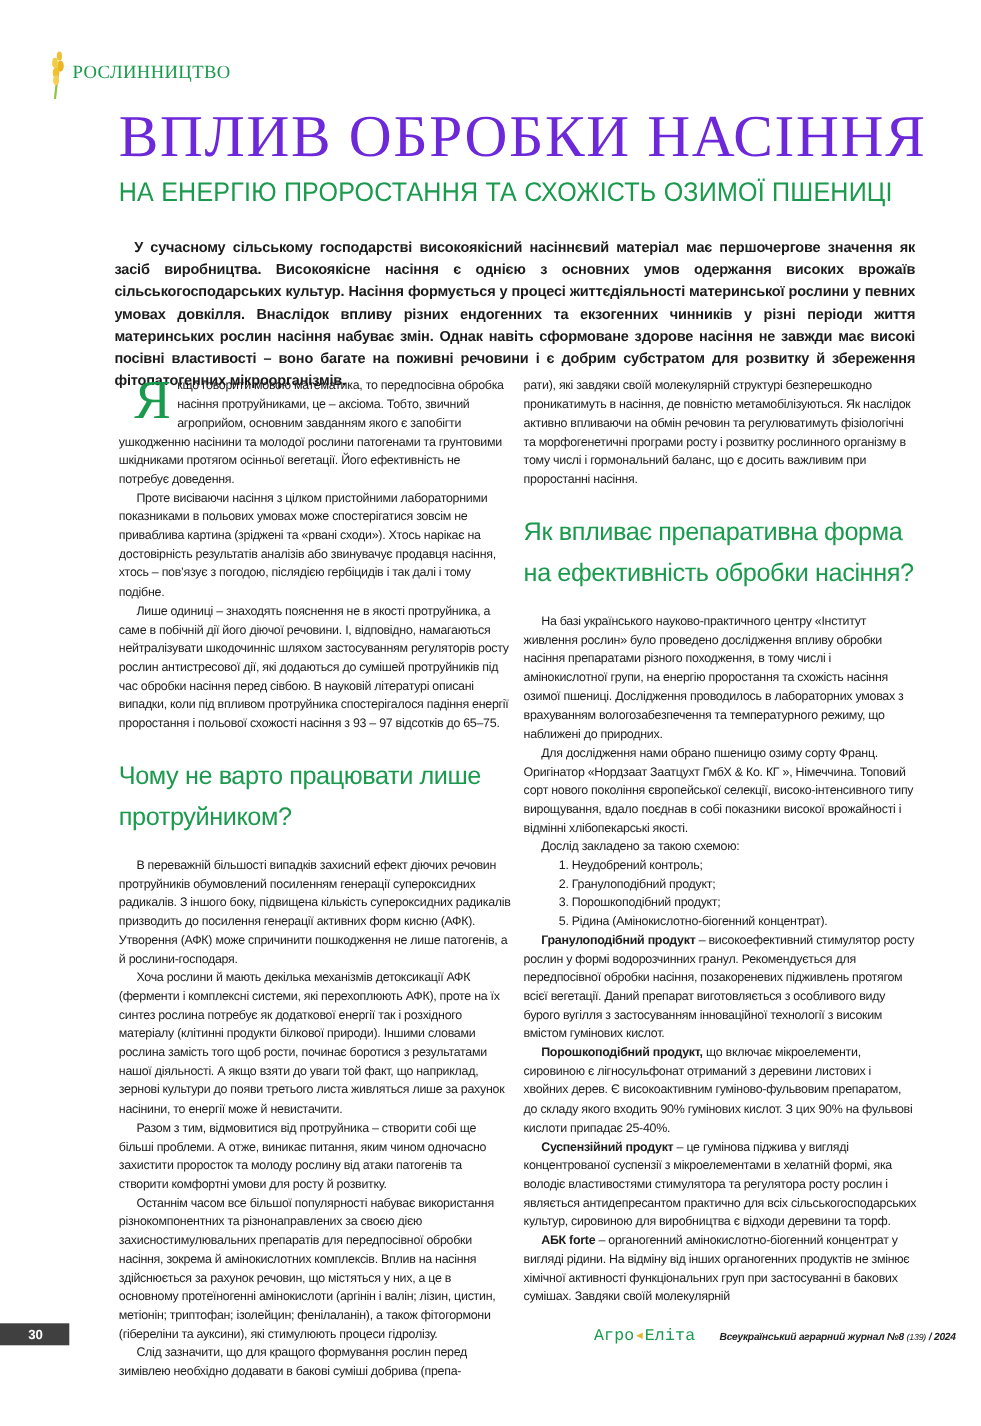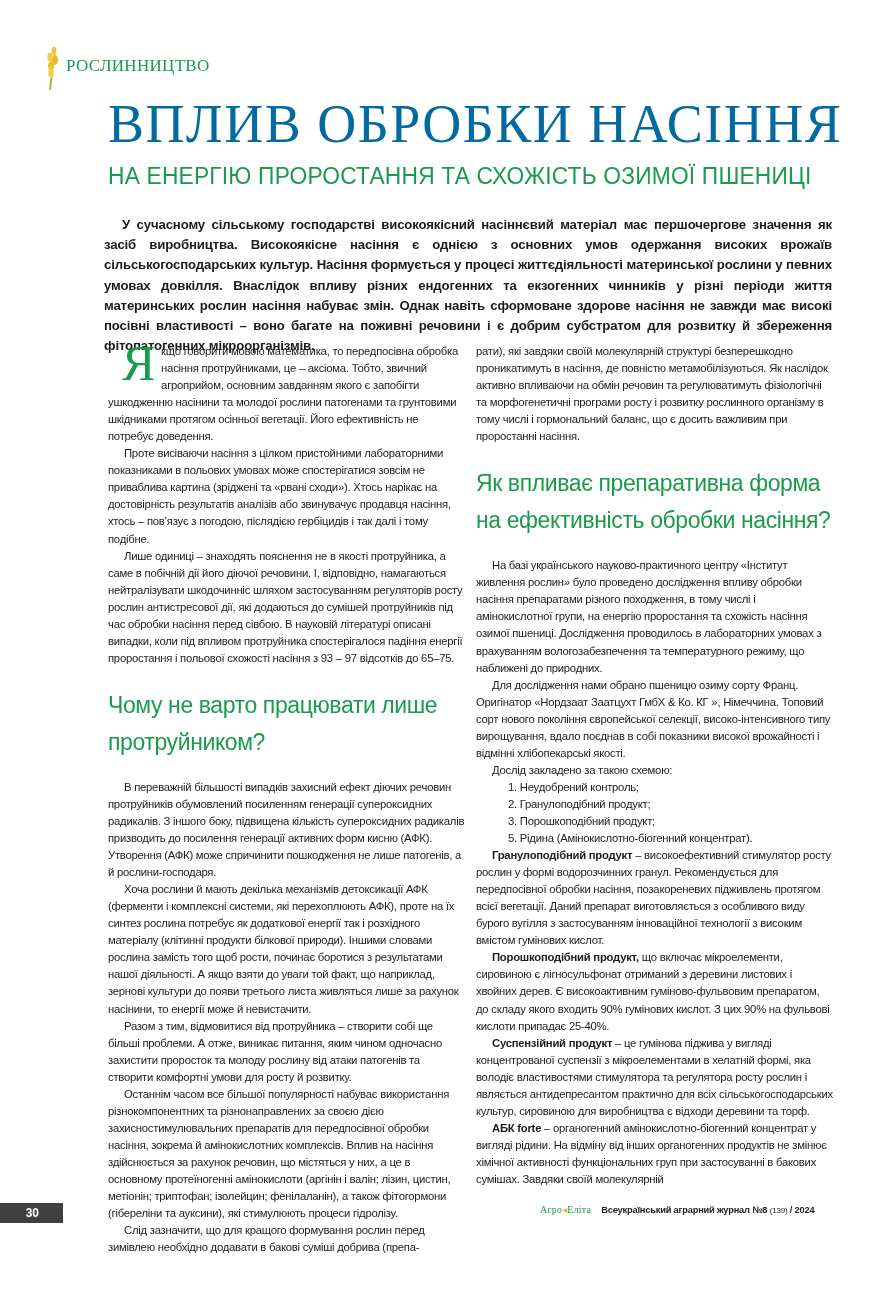--- a/index.html
+++ b/index.html
@@ -3,21 +3,21 @@
 <meta charset="utf-8">
 <style>
   html, body { margin: 0; padding: 0; background: #ffffff; }
   body { width: 892px; height: 1296px; position: relative; overflow: hidden;
          font-family: "Liberation Sans", sans-serif; color: #1c1c1c; }
   .rubric { position: absolute; left: 42px; top: 44px; display: flex; align-items: center; }
   .rubric svg { width: 22px; height: 48px; }
   .rubric-label { font-family: "Liberation Serif", serif; color: #1a9a4c; font-size: 17px;
                   letter-spacing: 0.3px; margin-left: 2px; margin-top: -4px; }
   .title { position: absolute; left: 108px; top: 92px; width: 720px; margin: 0;
-           font-family: "Liberation Serif", serif; font-weight: normal; color: #0369a1;
+           font-family: "Liberation Serif", serif; font-weight: normal; color: #6d28d9;
            font-size: 54px; letter-spacing: 1.5px; line-height: 64px; white-space: nowrap; }
   .subtitle { position: absolute; left: 108px; top: 162px; width: 722px; margin: 0;
               font-family: "Liberation Sans Narrow", "Liberation Sans", sans-serif; font-weight: normal;
               color: #1a9a4c; font-size: 24.5px; letter-spacing: 0.2px; transform: scaleX(0.93);
               transform-origin: left top; white-space: nowrap; }
   .lead { position: absolute; left: 104px; top: 215px; width: 728px; margin: 0;
           font-weight: bold; font-size: 13.2px; line-height: 20.2px; text-align: justify;
           text-indent: 18px; letter-spacing: -0.15px; }
   .col { position: absolute; top: 343px; width: 358px; font-size: 11.3px; line-height: 17.05px;
          letter-spacing: -0.25px; }
@@ -29,24 +29,24 @@
              line-height: 38px; margin: 0 6px 0 14px; padding-top: 1px; }
   .section-heading { margin: 20px 0 18px 0; font-family: "Liberation Sans Narrow", "Liberation Sans", sans-serif;
                      font-weight: normal; color: #1a9a4c; font-size: 23px; line-height: 37px;
                      letter-spacing: -0.4px; }
   .list-item { margin: 0; padding-left: 16px; }
   .bold { font-weight: bold; }
   .page-tab { position: absolute; left: 0; top: 1203px; width: 63px; height: 20px; background: #404040;
               color: #ffffff; font-weight: bold; font-size: 12px; line-height: 20px; text-align: right;
               padding-right: 24px; box-sizing: border-box; }
   .footer { position: absolute; left: 540px; top: 1204px; display: flex; align-items: baseline; font-size: 9.3px; }
-  .brand { font-family: Liberation Serif, serif; color: #1a9a4c; font-size: 10px; margin-right: 10px;
+  .brand { font-family: Liberation Mono, monospace; color: #1a9a4c; font-size: 15px; margin-right: 22px;
            letter-spacing: 0.2px; }
   .brand-mark { color: #e2b62e; }
-  .journal { color: #222; font-weight: bold; letter-spacing: -0.2px; }
+  .journal { color: #222; font-weight: bold; letter-spacing: -0.2px; font-style: italic; }
   .journal .num-small { font-weight: normal; font-size: 8px; }
 </style>
 </head>
 <body>
 
 <div class="rubric">
   <svg viewBox="0 0 22 48">
     <path d="M8 46 C9 36 10 28 11 20" stroke="#8cc63f" stroke-width="2" fill="none"></path>
     <ellipse cx="9" cy="22" rx="3" ry="5" fill="#f0c030"></ellipse>
     <ellipse cx="13" cy="16" rx="3" ry="5" fill="#e9b728"></ellipse>

